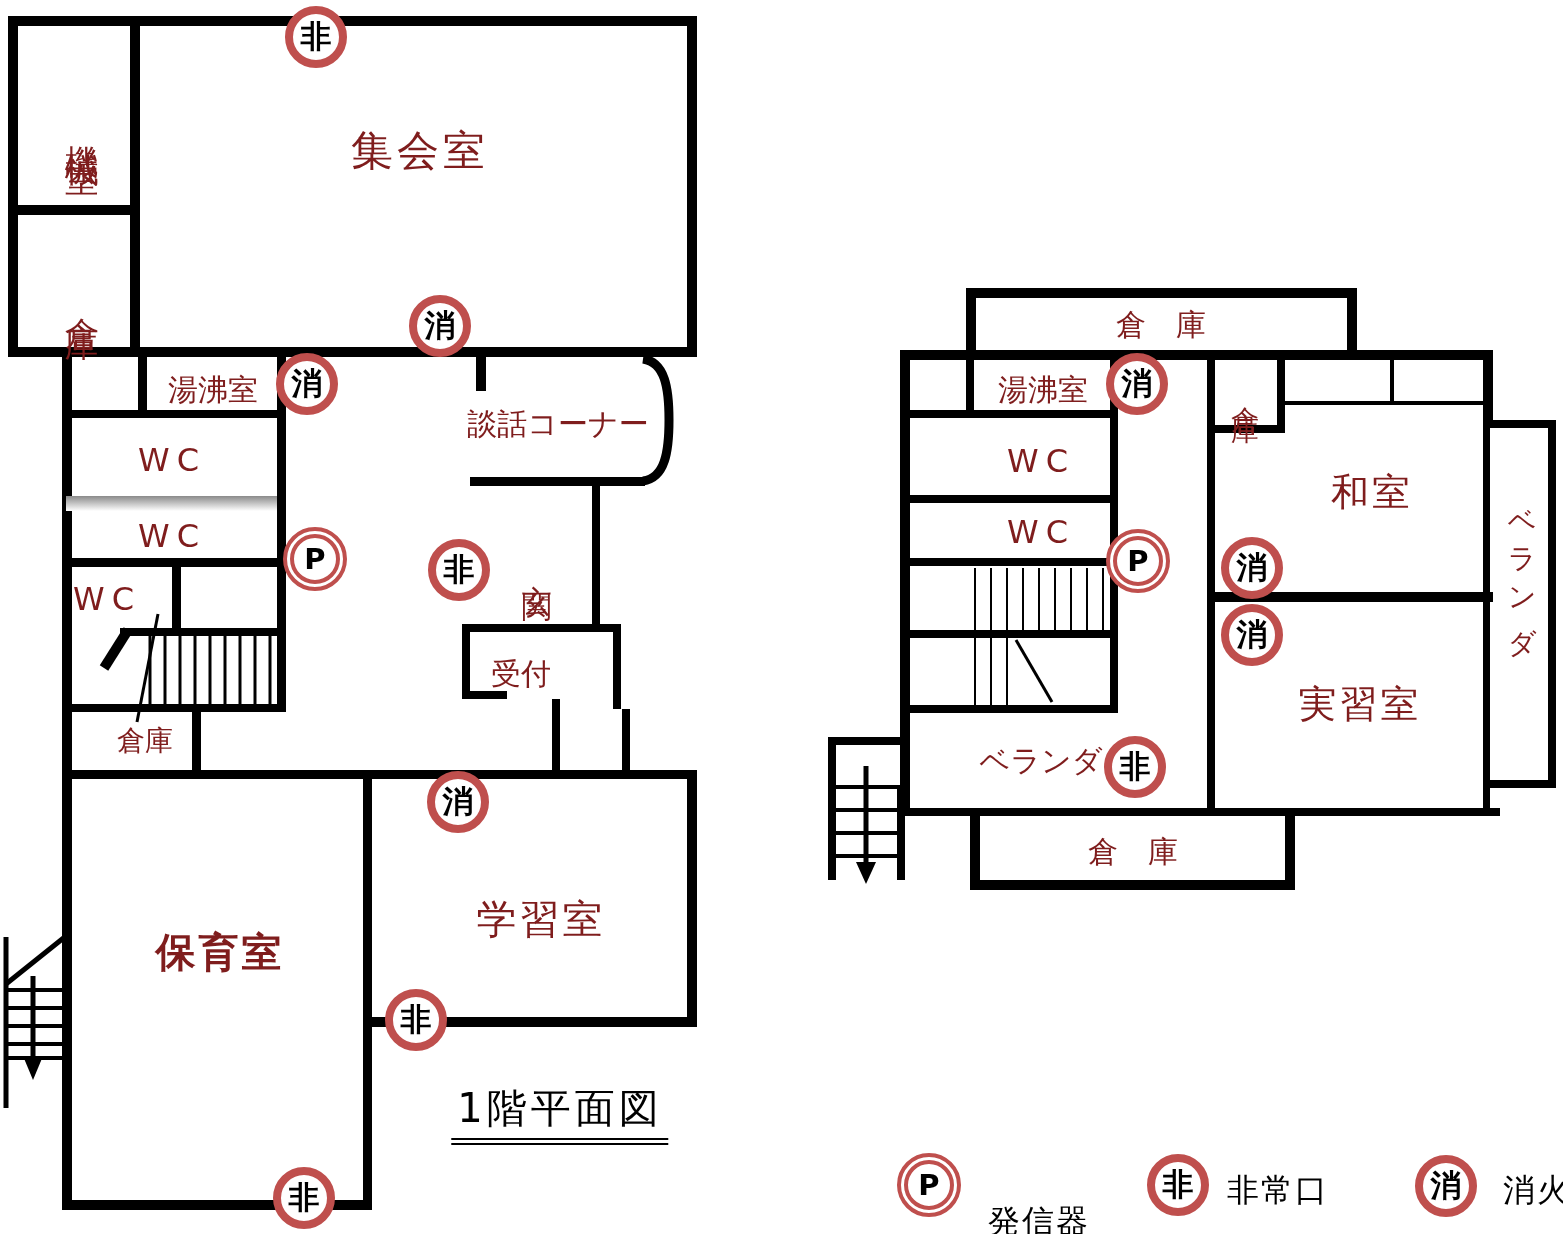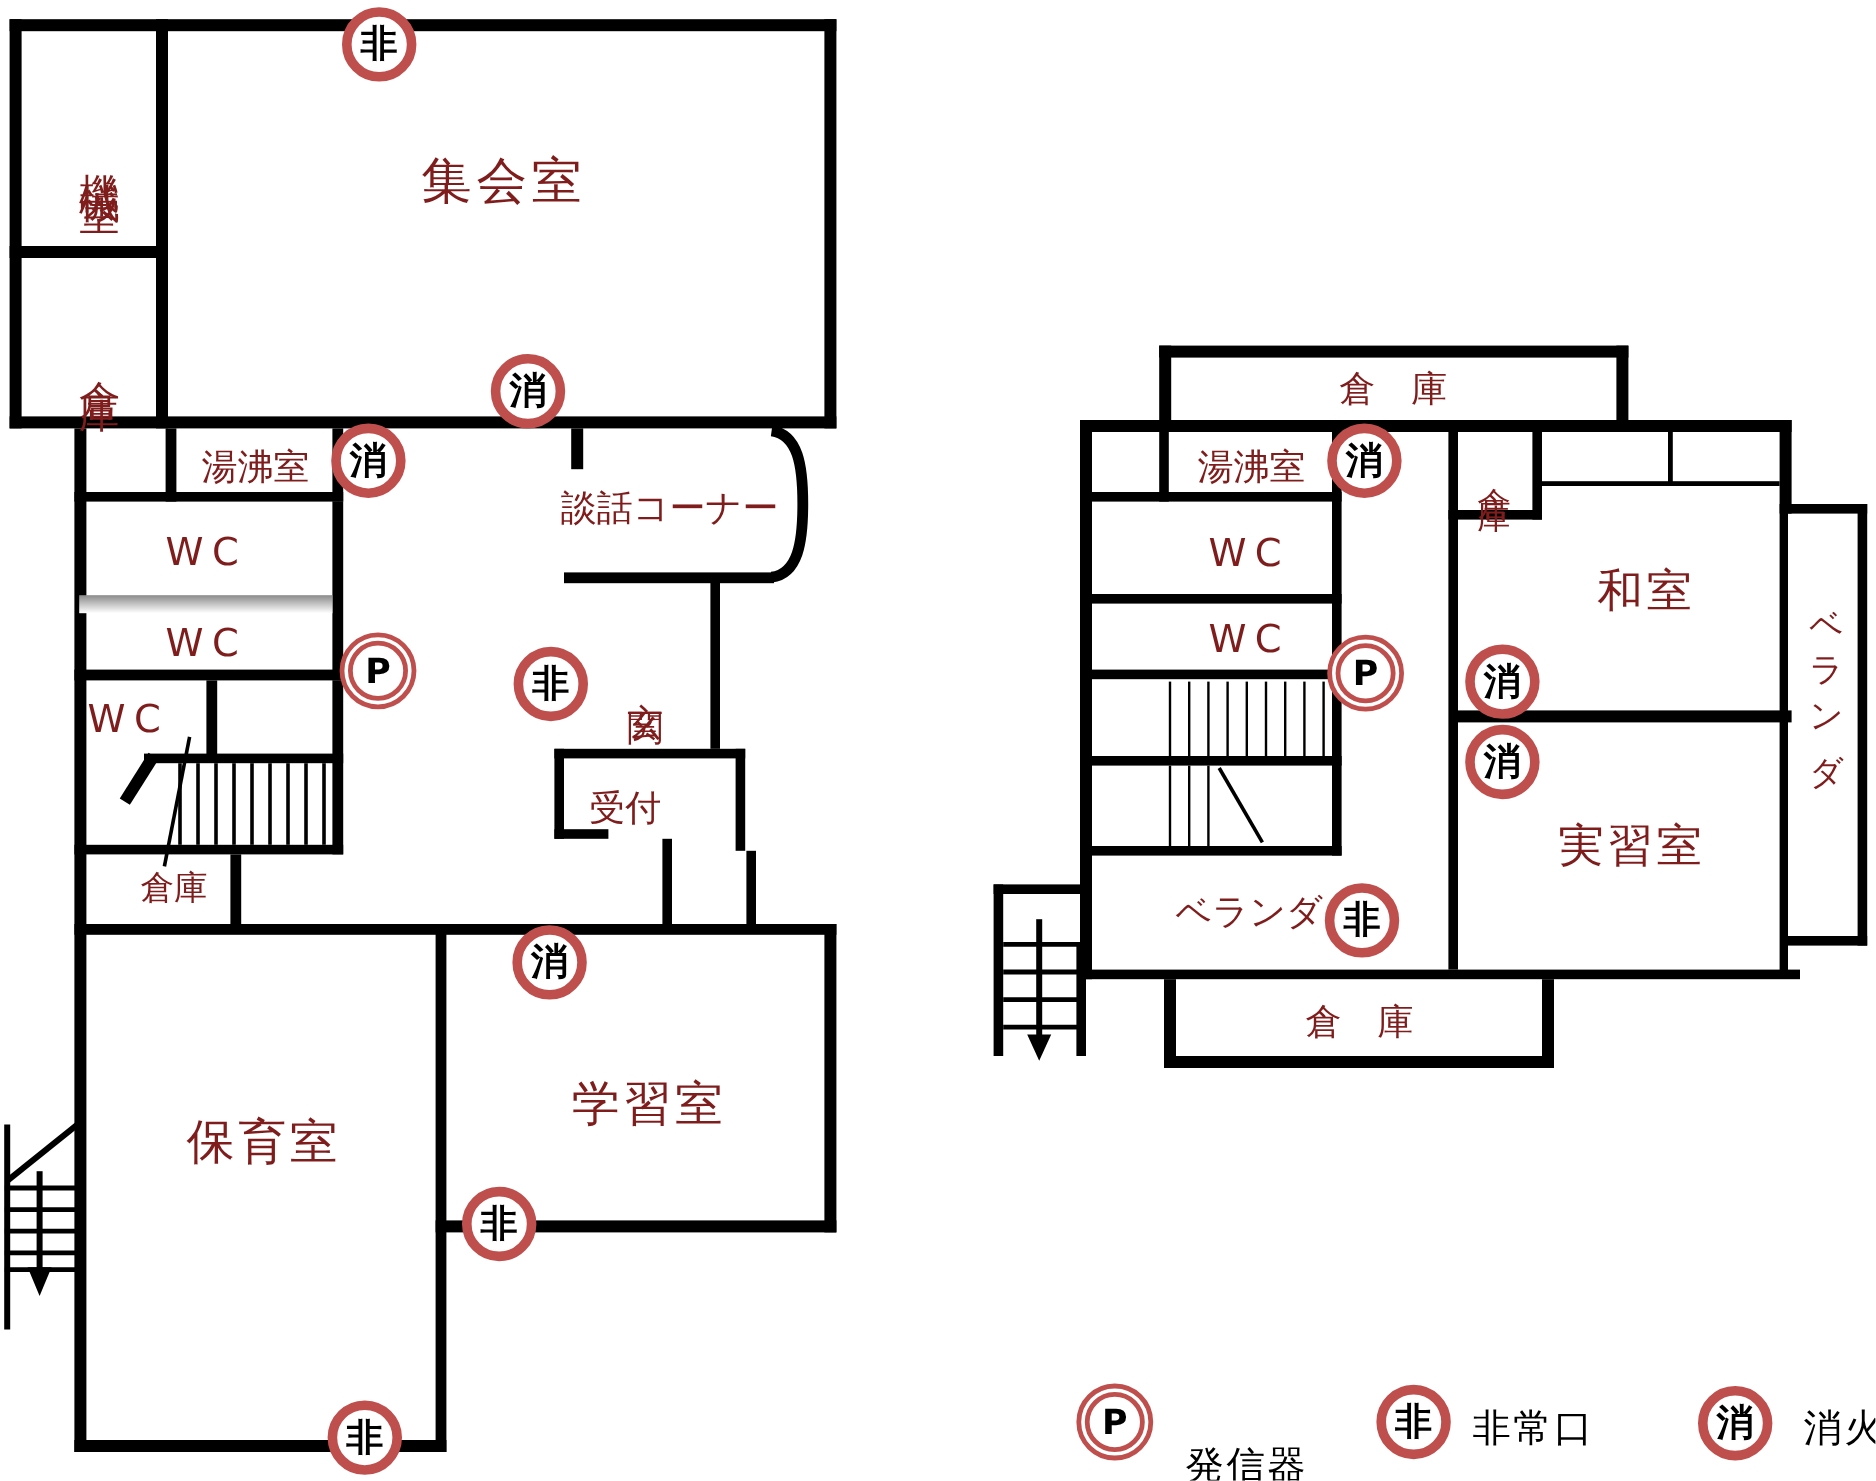--- a/index.html
+++ b/index.html
@@ -174,22 +174,23 @@
   <div class="lbl md vert" style="left:82px;top:298px;">倉庫</div>
   <div class="lbl xl" style="left:420px;top:151px;">集会室</div>
   <div class="lbl" style="left:213px;top:390px;">湯沸室</div>
   <div class="lbl" style="left:558px;top:424px;">談話コーナー</div>
   <div class="lbl wc" style="left:172px;top:460px;">WC</div>
   <div class="lbl wc" style="left:172px;top:536px;">WC</div>
   <div class="lbl wc" style="left:107px;top:599px;">WC</div>
   <div class="lbl vert" style="left:537px;top:569px;">玄関</div>
   <div class="lbl" style="left:521px;top:663px;margin-top:11px;">受付</div>
   <div class="lbl sm" style="left:145px;top:740px;">倉庫</div>
-  <div class="lbl lg" style="left:220px;top:952px;">保育室</div>
+  <div class="lbl lg" style="left:220px;top:952px;font-weight:bold;">保育室</div>
   <div class="lbl lg" style="left:541px;top:920px;font-family:Liberation Serif, serif;">学習室</div>
+  <div class="title" style="left:560px;top:1113px;">1階平面図</div>
 
   <div class="marker" style="left:316px;top:37px;">
       <span>非</span>
     </div>
   <div class="marker" style="left:440px;top:326px;">
       <span>消</span>
     </div>
   <div class="marker" style="left:307px;top:384px;">
       <span>消</span>
     </div>

